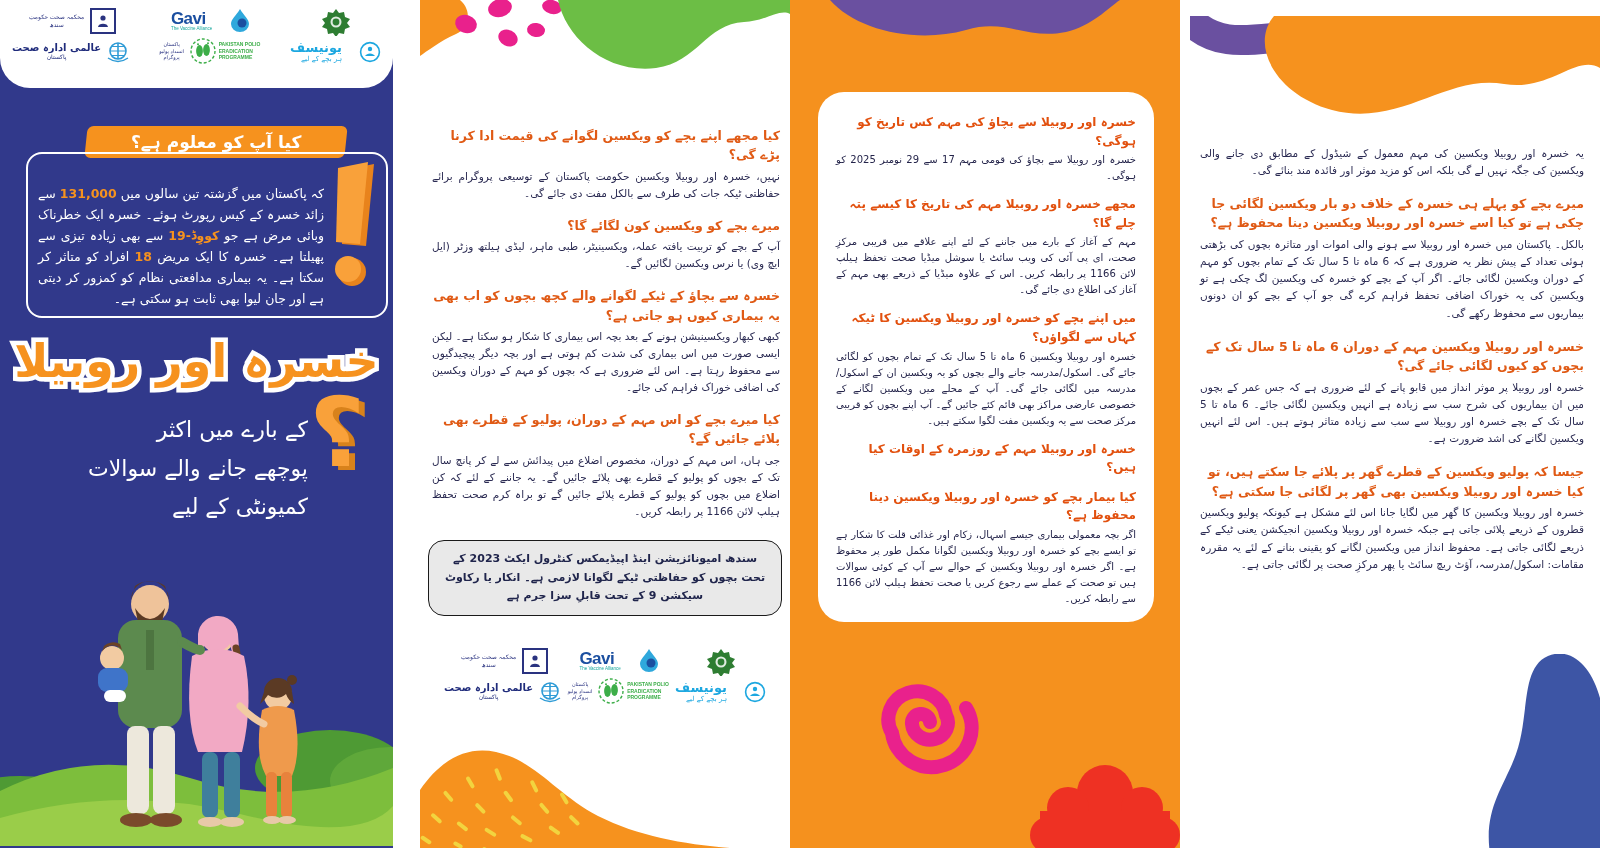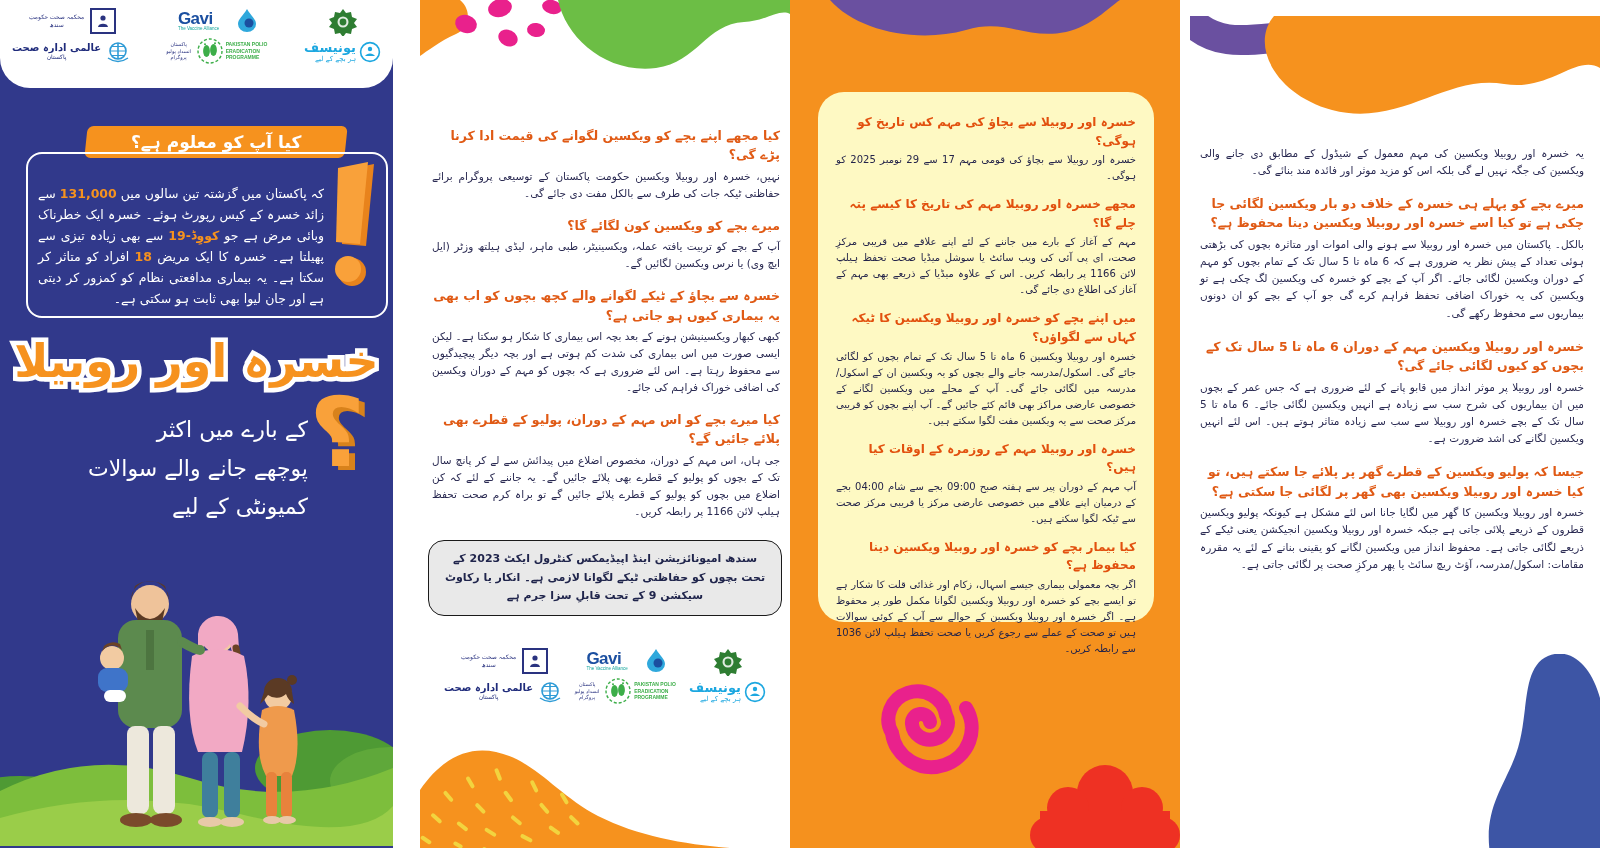--- a/index.html
+++ b/index.html
@@ -21,21 +21,21 @@
   .who-name{font-size:10px;font-weight:bold;color:#1F2B7B;}
   .who-sub{font-size:6px;color:#1F2B7B;text-align:center;}
   .gavi-row{display:flex;align-items:center;gap:18px;}
   .gavi-name{font-family:"Liberation Sans",sans-serif;font-size:17px;font-weight:bold;color:#1B4FA0;letter-spacing:-0.5px;}
   .gavi-sub{font-family:"Liberation Sans",sans-serif;font-size:4.5px;color:#18A79D;margin-top:-3px;}
   .polio-row{display:flex;align-items:center;gap:3px;margin-top:2px;}
   .polio-urdu{font-size:5px;color:#2A3380;width:30px;text-align:center;line-height:1.3;}
   .polio-en{font-family:"Liberation Sans",sans-serif;font-size:5px;color:#3DAE49;font-weight:bold;width:46px;line-height:1.35;}
   .unicef-name{font-size:13px;font-weight:bold;color:#1CA7E0;}
   .unicef-sub{font-size:7px;color:#1CA7E0;}
-  .unicef-row{display:flex;align-items:center;gap:3px;}
+  .unicef-row{display:flex;align-items:center;gap:17px;}
 
   .p1-banner{left:86px;top:126px;width:260px;height:32px;background:#F6921E;border-radius:6px;
              transform:skewX(-6deg);display:flex;align-items:center;justify-content:center;}
   .p1-banner-text{transform:skewX(6deg);color:#fff;font-weight:bold;font-size:17px;white-space:nowrap;}
   .p1-infobox{left:26px;top:152px;width:358px;height:162px;border:2.5px solid #fff;border-radius:16px;}
   .p1-intro{position:absolute;right:62px;left:10px;top:16px;color:#fff;font-size:12.5px;line-height:1.68;
             text-align:justify;}
   .p1-intro .hl{color:#F6921E;font-weight:bold;}
   .p1-excl{right:6px;top:8px;}
 
@@ -58,21 +58,21 @@
           text-align:center;line-height:1.7;}
   .p2-logos{position:absolute;left:0;right:0;top:648px;}
   .p2-logos .logos{padding:0 24px;}
   .deco-green{right:0;top:0;}
   .deco-orange-corner{left:0;top:0;}
   .deco-dots{left:28px;top:0;}
   .deco-bottom{left:0;bottom:0;}
 
   
   .p3{left:790px;top:0;width:390px;height:848px;background:#F5911E;overflow:hidden;}
-  .p3-card{position:absolute;left:28px;right:26px;top:92px;height:530px;background:#fef9c3;border-radius:26px;
+  .p3-card{position:absolute;left:28px;right:26px;top:92px;height:530px;background:#ffffff;border-radius:26px;
            padding:10px 18px;box-sizing:border-box;}
   .p3 .q{color:#E2500E;font-size:12px;margin:11px 0 2px;}
   .p3 .a{font-size:10px;line-height:1.6;color:#24244A;}
   .deco-purple3{left:30px;top:0;}
   .deco-spiral{left:70px;top:660px;}
   .deco-flower{right:0;bottom:0;}
 
   
   .p4{left:1180px;top:16px;width:420px;height:848px;background:#fff;overflow:hidden;}
   .p4-content{position:absolute;left:20px;right:16px;top:118px;}
@@ -416,25 +416,24 @@
       <div>
         <div class="q">مجھے خسرہ اور روبیلا مہم کی تاریخ کا کیسے پتہ چلے گا؟</div>
         <div class="a">مہم کے آغاز کے بارے میں جاننے کے لئے اپنے علاقے میں قریبی مرکزِ صحت، ای پی آئی کی ویب سائٹ یا سوشل میڈیا صحت تحفظ ہیلپ لائن 1166 پر رابطہ کریں۔ اس کے علاوہ میڈیا کے ذریعے بھی مہم کے آغاز کی اطلاع دی جائے گی۔</div>
       </div>
       <div>
         <div class="q">میں اپنے بچے کو خسرہ اور روبیلا ویکسین کا ٹیکہ کہاں سے لگواؤں؟</div>
         <div class="a">خسرہ اور روبیلا ویکسین 6 ماہ تا 5 سال تک کے تمام بچوں کو لگائی جائے گی۔ اسکول/مدرسہ جانے والے بچوں کو یہ ویکسین ان کے اسکول/مدرسہ میں لگائی جائے گی۔ آپ کے محلے میں ویکسین لگانے کے خصوصی عارضی مراکز بھی قائم کئے جائیں گے۔ آپ اپنے بچوں کو قریبی مرکز صحت سے یہ ویکسین مفت لگوا سکتے ہیں۔</div>
       </div>
       <div>
         <div class="q">خسرہ اور روبیلا مہم کے روزمرہ کے اوقات کیا ہیں؟</div>
-        <div class="a">آپ مہم کے دوران پیر سے ہفتہ صبح 09:00 بجے سے شام 04:00 بجے کے درمیان اپنے علاقے میں خصوصی عارضی مرکز یا قریبی مرکز صحت سے ٹیکہ لگوا سکتے ہیں۔</div>
       </div>
       <div>
         <div class="q">کیا بیمار بچے کو خسرہ اور روبیلا ویکسین دینا محفوظ ہے؟</div>
-        <div class="a">اگر بچہ معمولی بیماری جیسے اسہال، زکام اور غذائی قلت کا شکار ہے تو ایسے بچے کو خسرہ اور روبیلا ویکسین لگوانا مکمل طور پر محفوظ ہے۔ اگر خسرہ اور روبیلا ویکسین کے حوالے سے آپ کے کوئی سوالات ہیں تو صحت کے عملے سے رجوع کریں یا صحت تحفظ ہیلپ لائن 1036 سے رابطہ کریں۔</div>
+        <div class="a">اگر بچہ معمولی بیماری جیسے اسہال، زکام اور غذائی قلت کا شکار ہے تو ایسے بچے کو خسرہ اور روبیلا ویکسین لگوانا مکمل طور پر محفوظ ہے۔ اگر خسرہ اور روبیلا ویکسین کے حوالے سے آپ کے کوئی سوالات ہیں تو صحت کے عملے سے رجوع کریں یا صحت تحفظ ہیلپ لائن 1166 سے رابطہ کریں۔</div>
       </div>
     </div>
 
     <span class="abs deco-spiral">
       <svg width="130" height="125" viewBox="0 0 130 125">
         <path d="M70 62 a9 9 0 1 0 -18 2 a18 17 0 1 0 34 -9 a29 28 0 1 0 -54 18 a40 39 0 1 0 74 -25" fill="none" stroke="#E9218C" stroke-width="14" stroke-linecap="round"></path>
       </svg>
     </span>
 
     <span class="abs deco-flower">

